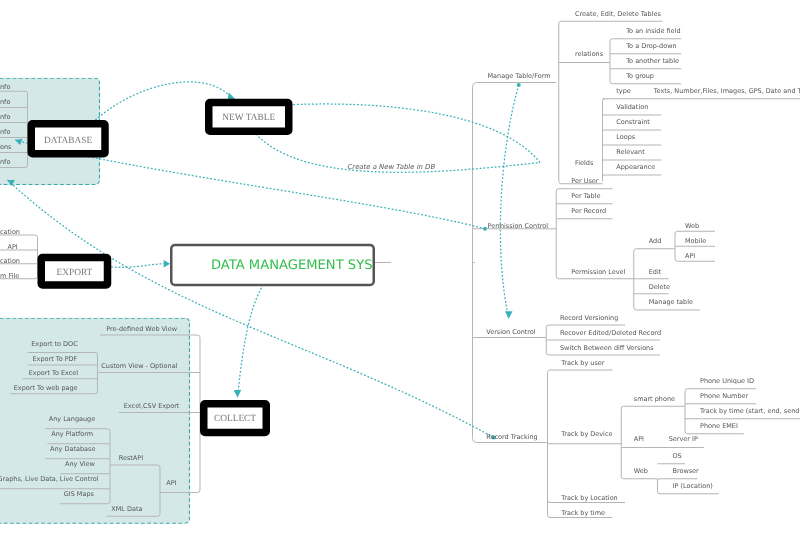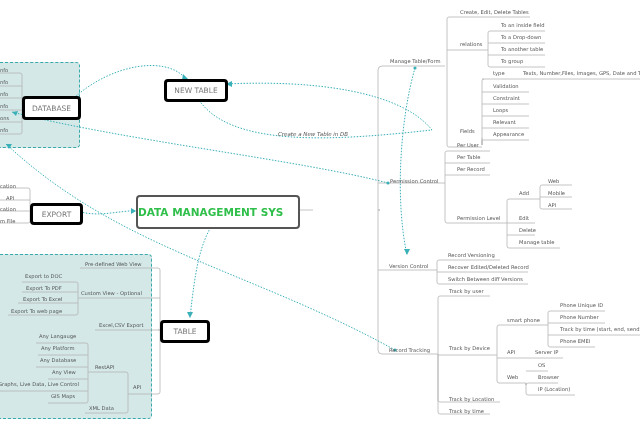--- a/index.html
+++ b/index.html
@@ -1,21 +1,21 @@
 <!DOCTYPE html>
 <html><head>
 <meta charset="utf-8">
 <style>
   html,body{margin:0;padding:0;background:#ffffff;}
   body{width:640px;height:426px;position:relative;overflow:hidden;font-family:"DejaVu Sans",sans-serif;}
   #stage{position:absolute;left:0;top:0;width:640px;height:426px;}
   .lbl{position:absolute;font-size:5.2px;color:#555;white-space:nowrap;line-height:1;}
-  .box{position:absolute;border:3px solid #000000;border-radius:4px;background:#fff;color:#777;display:flex;align-items:center;justify-content:center;white-space:nowrap;}
+  .box{position:absolute;border:6px solid #000000;border-radius:4px;background:#fff;color:#777;display:flex;align-items:center;justify-content:center;white-space:nowrap;font-family:Liberation Serif, serif;}
   .region{position:absolute;background:#d4e8e8;border:1px dashed #3aa9a9;border-radius:4px;}
-  .central{position:absolute;left:136px;top:195px;width:160px;height:30px;border:2.5px solid #555;border-radius:4px;background:#fff;display:flex;align-items:center;justify-content:flex-start;color:#2fbf4a;font-weight:bold;font-size:10.5px;}
+  .central{position:absolute;left:136px;top:195px;width:160px;height:30px;border:2.5px solid #555;border-radius:4px;background:#fff;display:flex;align-items:center;justify-content:flex-end;color:#2fbf4a;font-weight:normal;font-size:10.5px;}
   .italic{font-style:italic;color:#555;}
   svg{position:absolute;left:0;top:0;}
 </style>
 </head>
 <body>
 
 <div id="stage">
 
   <div class="region" style="left:-4px;top:62px;width:82px;height:84px;"></div>
   <div class="region" style="left:-4px;top:254px;width:154px;height:163px;"></div>
@@ -149,21 +149,21 @@
   <div class="box" style="left:164px;top:79px;width:58px;height:17px;font-size:7.5px;">
       <span>NEW TABLE</span>
     </div>
   <div class="box" style="left:22px;top:96px;width:53px;height:18px;font-size:7.5px;">
       <span>DATABASE</span>
     </div>
   <div class="box" style="left:30px;top:203px;width:47px;height:16px;font-size:7.5px;">
       <span>EXPORT</span>
     </div>
   <div class="box" style="left:160px;top:320px;width:44px;height:17px;font-size:7.5px;">
-      <span>TABLE</span>
+      <span>COLLECT</span>
     </div>
 
   <div class="lbl italic" style="left:278px;top:132px;font-size:5.5px;">Create a New Table in DB</div>
 
   <div class="lbl" style="left:390px;top:59px;">Manage Table/Form</div>
   <div class="lbl" style="left:460px;top:10px;">Create, Edit, Delete Tables</div>
   <div class="lbl" style="left:460px;top:42px;">relations</div>
   <div class="lbl" style="left:501px;top:23px;">To an inside field</div>
   <div class="lbl" style="left:501px;top:35px;">To a Drop-down</div>
   <div class="lbl" style="left:501px;top:47px;">To another table</div>

